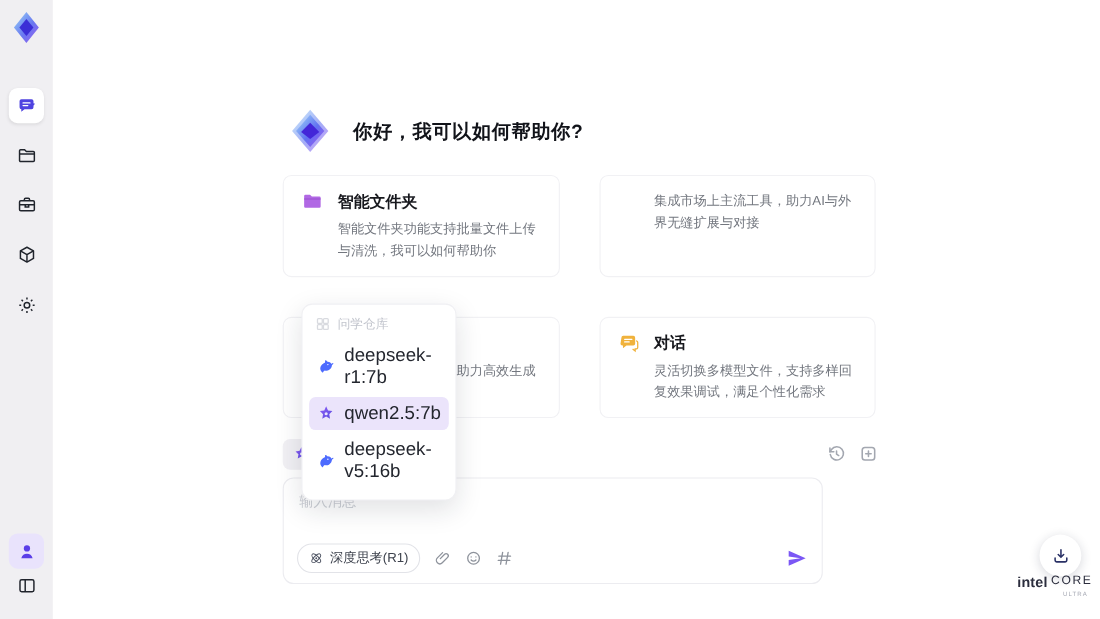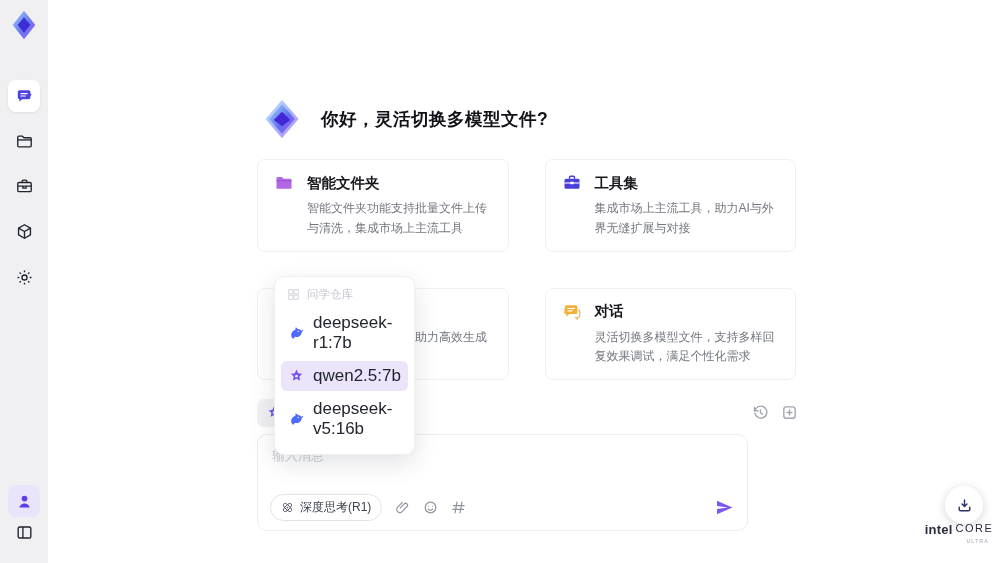--- a/index.html
+++ b/index.html
@@ -164,46 +164,37 @@
           <stop offset="0" stop-color="#9bdcf9"></stop>
               <stop offset=".55" stop-color="#5a6af0"></stop>
               <stop offset="1" stop-color="#9b4df0"></stop>
         </linearGradient>
           </defs>
         <path d="M12 1.5 L21 12 L12 22.5 L3 12 Z" fill="url(#lg2)" opacity=".55"></path>
         <path d="M12 4 L19 12 L12 20 L5 12 Z" fill="url(#lg2)" opacity=".9"></path>
         <path d="M12 8 L16.5 12.5 L12 16 L7.5 12.5 Z" fill="#4326d8"></path>
       </svg>
     </div>
-    <h1>你好，灵活切换多模型文件?</h1>
+    <h1>你好，我可以如何帮助你?</h1>
   </div>
 
   <div class="cards">
 
     <div class="card">
       <div class="card-head">
         <svg viewBox="0 0 24 24">
           <path d="M3 6.2a1.4 1.4 0 0 1 1.4-1.4h5l2 2h8.2A1.4 1.4 0 0 1 21 8.2v9.4a1.4 1.4 0 0 1-1.4 1.4H4.4A1.4 1.4 0 0 1 3 17.6z" fill="#b168e4"></path>
           <path d="M3 9.5h18" stroke="#9a4fd0" stroke-width="1.2"></path>
         </svg>
         <span class="card-title">智能文件夹</span>
       </div>
-      <div class="card-desc">智能文件夹功能支持批量文件上传与清洗，集成市场上主流工具</div>
+      <div class="card-desc">智能文件夹功能支持批量文件上传与清洗，我可以如何帮助你</div>
     </div>
 
     <div class="card">
-      <div class="card-head">
-        <svg viewBox="0 0 24 24">
-          <rect x="3" y="7" width="18" height="12" rx="1.8" fill="#4a3fd8"></rect>
-          <path d="M9 7V5.4A1.4 1.4 0 0 1 10.4 4h3.2A1.4 1.4 0 0 1 15 5.4V7" fill="none" stroke="#4a3fd8" stroke-width="1.8"></path>
-          <path d="M3 12h18" stroke="#fff" stroke-width="1.3"></path>
-          <rect x="10" y="10.6" width="4" height="2.8" rx=".6" fill="#fff"></rect>
-        </svg>
-        <span class="card-title">工具集</span>
-      </div>
       <div class="card-desc">集成市场上主流工具，助力AI与外界无缝扩展与对接</div>
     </div>
 
     <div class="card">
       <div class="card-head">
         <svg viewBox="0 0 24 24">
           <rect x="3.5" y="3.5" width="8" height="8" rx="2" fill="#38bdf8"></rect>
           <rect x="12.8" y="3.5" width="8" height="8" rx="4" fill="#1f8fe0"></rect>
           <rect x="3.5" y="12.8" width="8" height="8" rx="2" fill="#27c3cf"></rect>
           <rect x="12.8" y="12.8" width="8" height="8" rx="2" fill="#5e5bdd"></rect>

